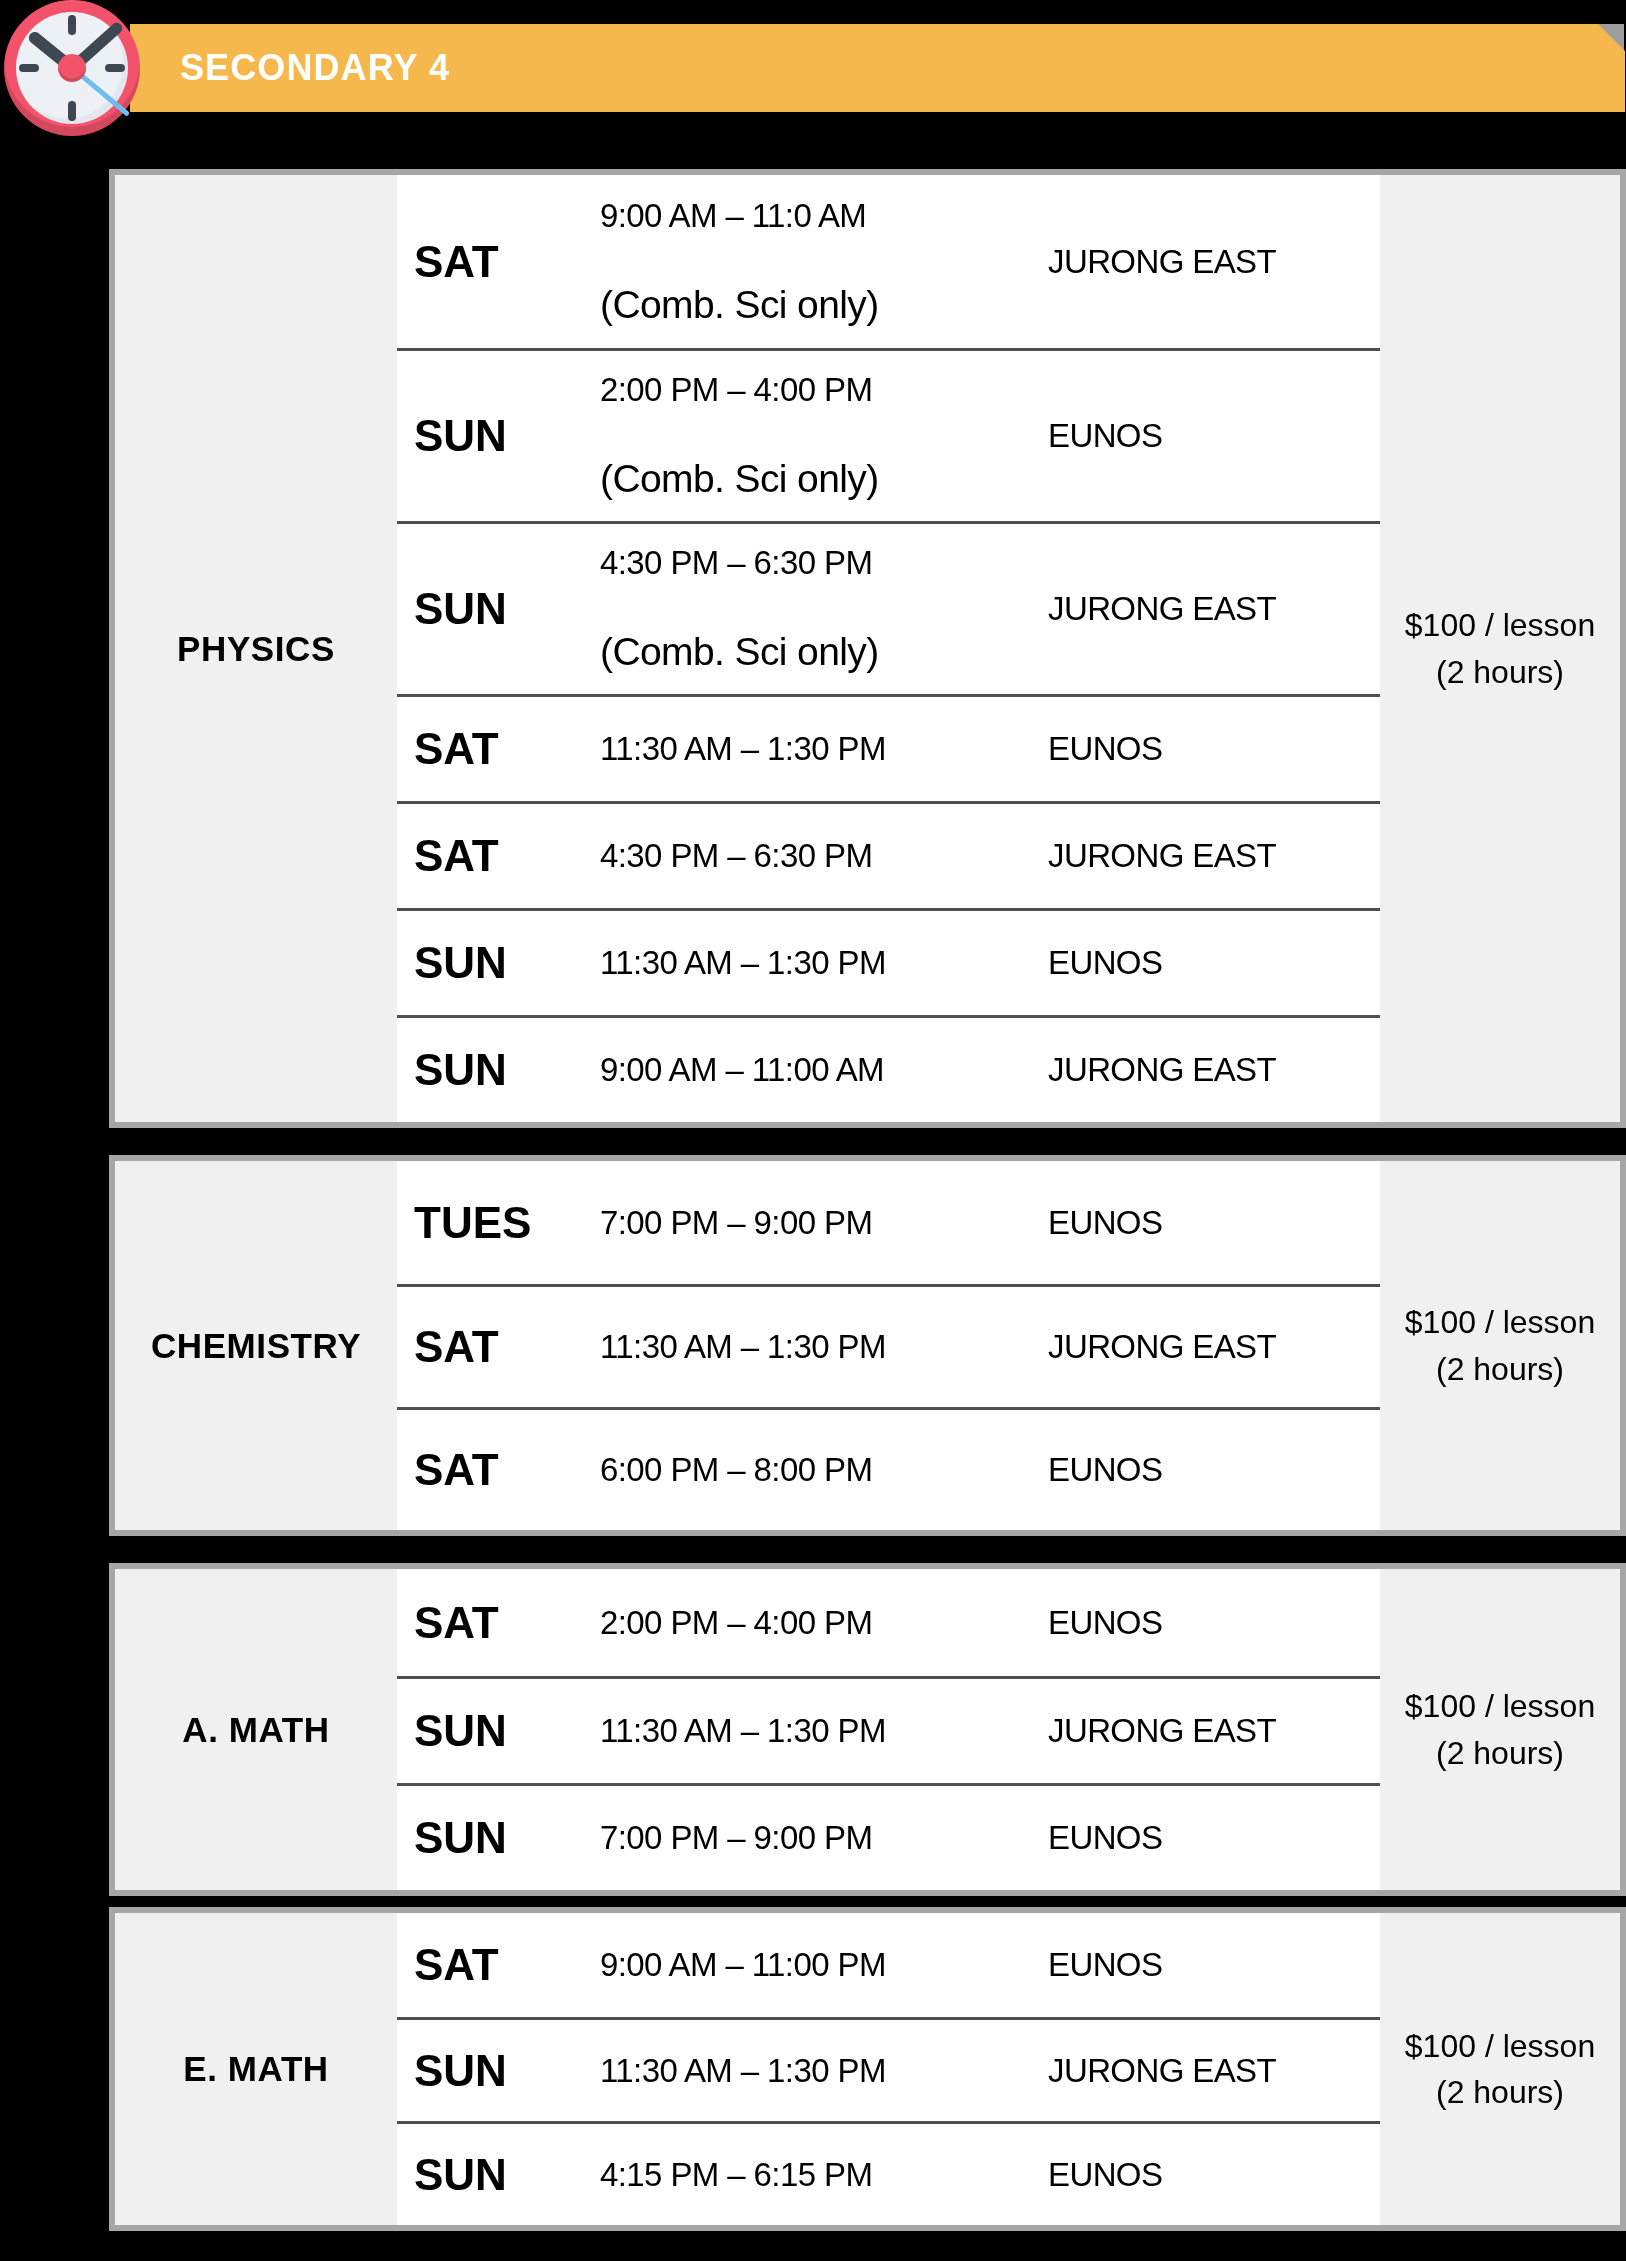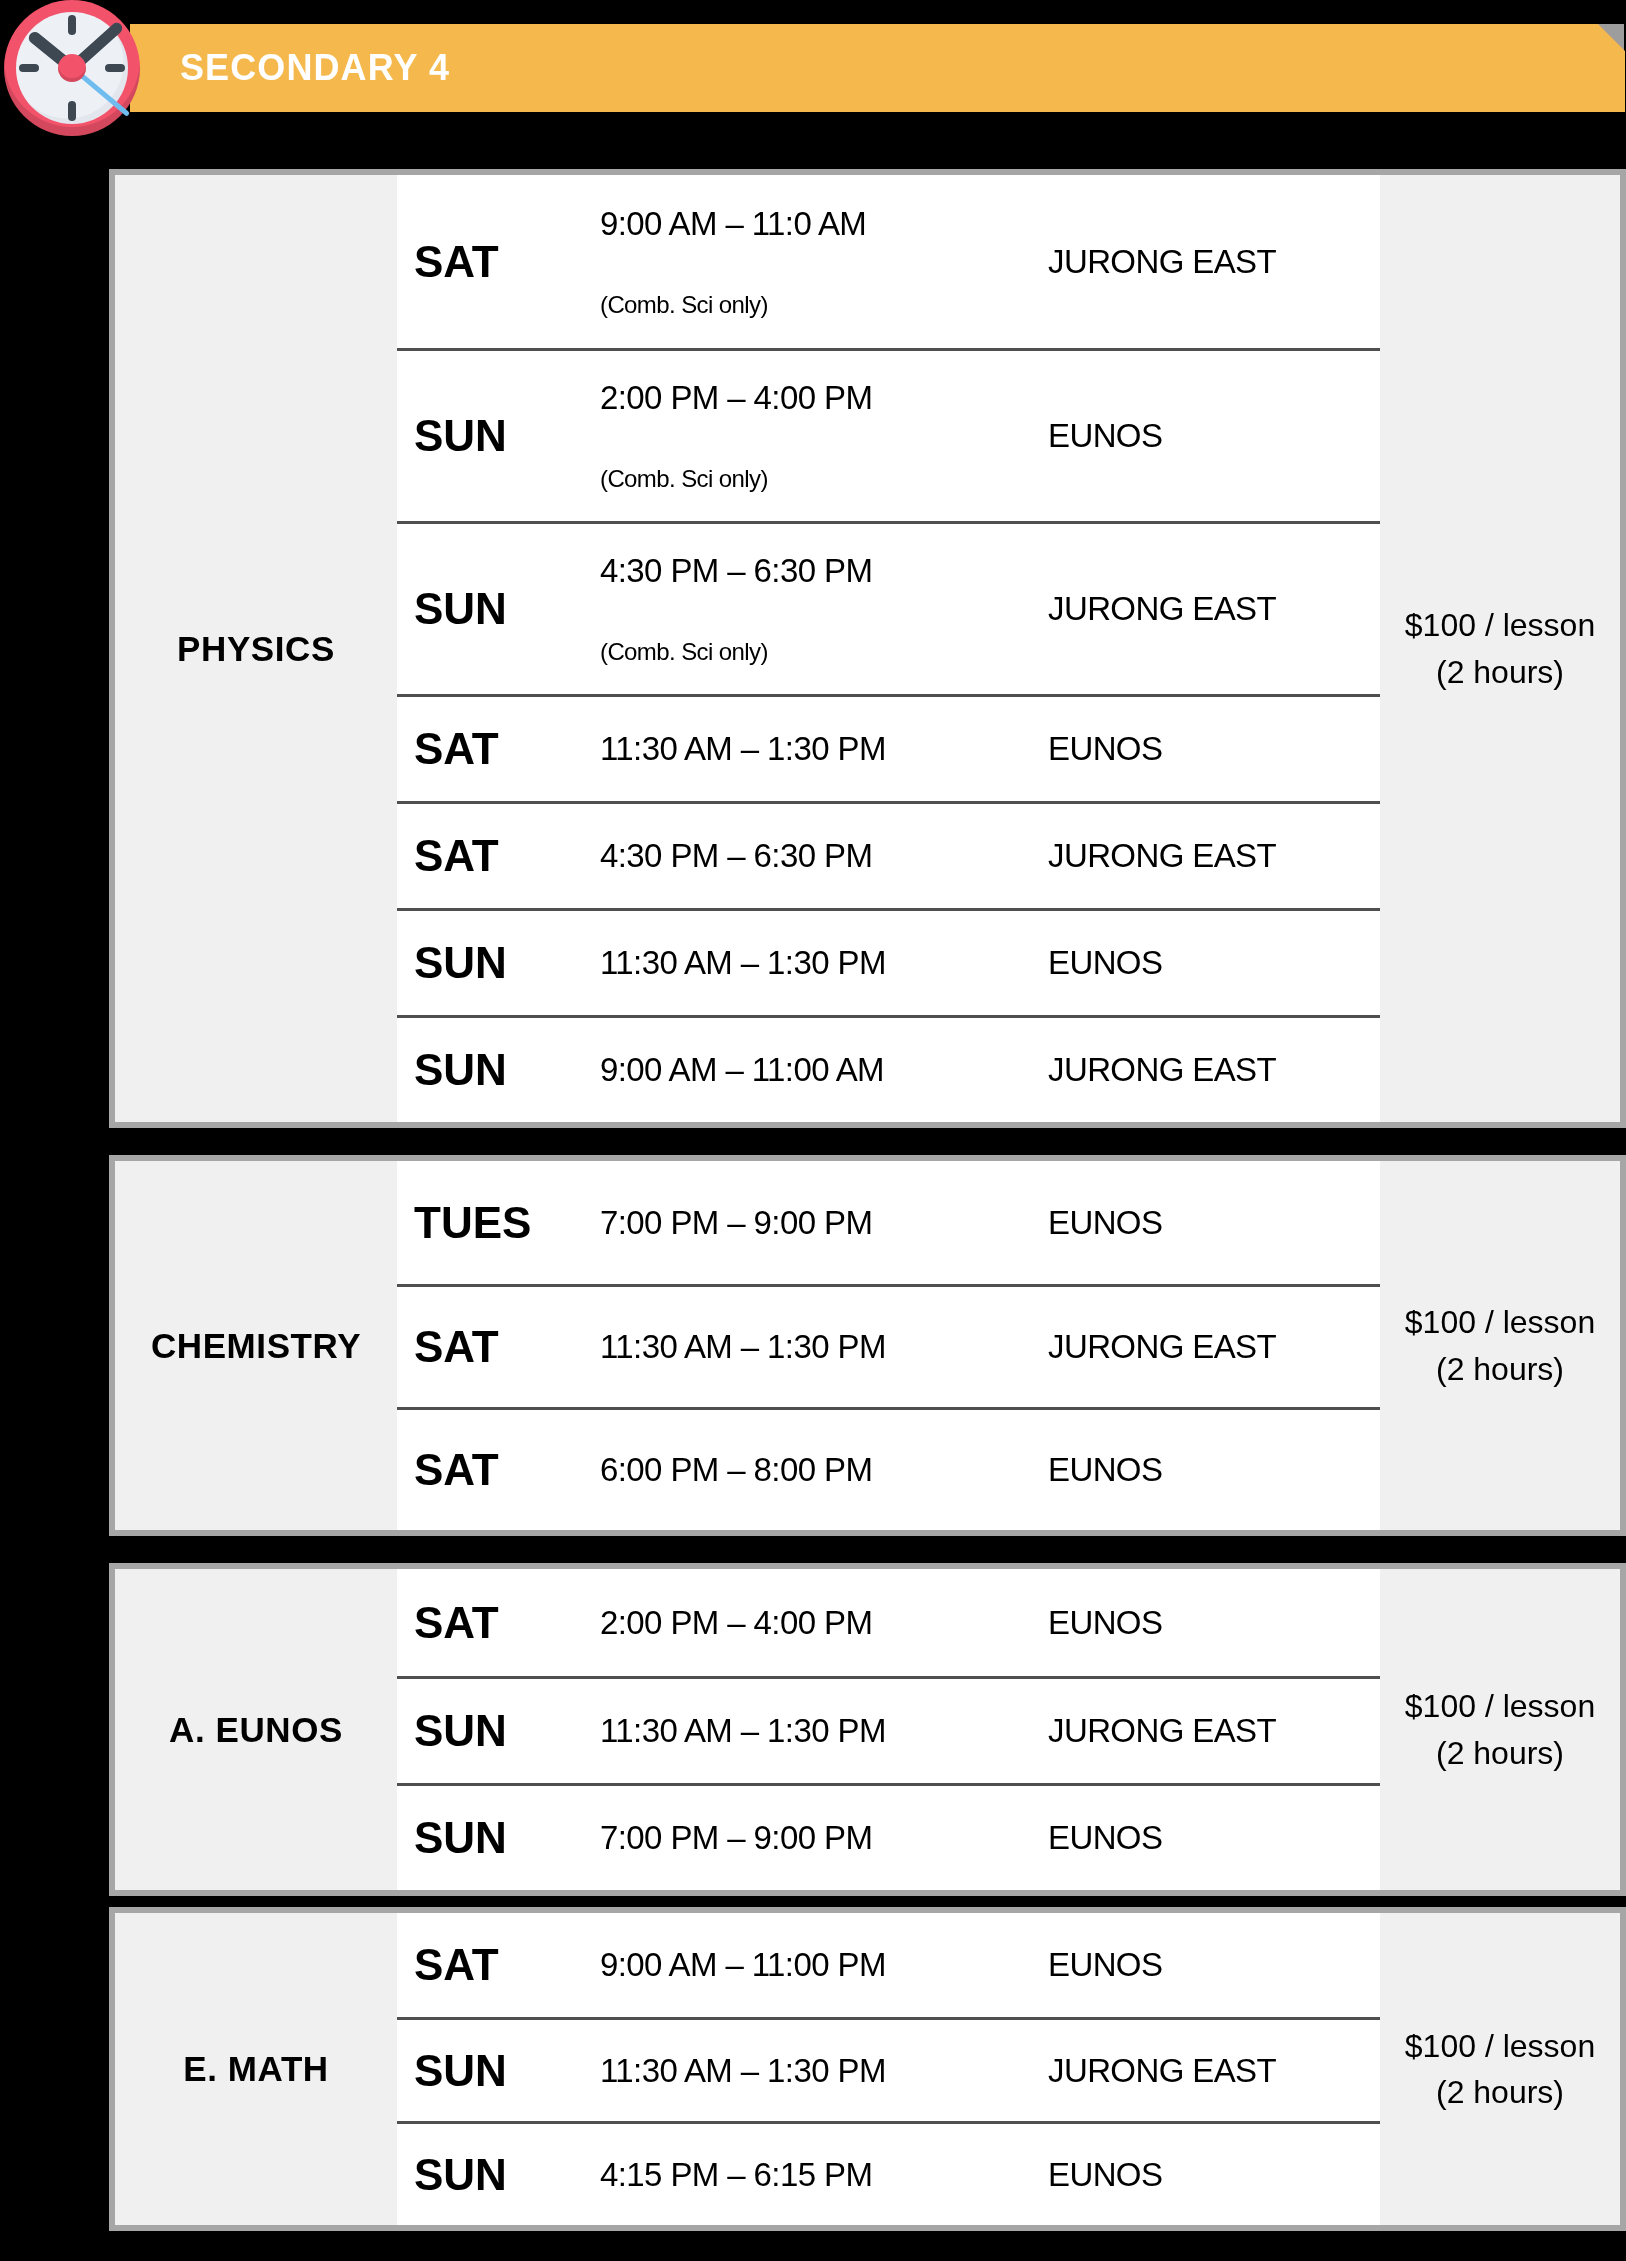--- a/index.html
+++ b/index.html
@@ -59,21 +59,21 @@
   .row + .row{border-top:3.4px solid var(--row-separator);}
   .c0 .row{height:107px;}
   .c0 .row.multiline{height:173px;}
   .c1 .row{height:123px;}
   .c2 .row{height:107px;}
   .c3 .row{height:104px;}
 
   .day-cell{flex:0 0 203px;padding-left:17px;font-size:44px;font-weight:bold;}
   .time-cell{flex:0 0 407px;display:flex;flex-direction:column;justify-content:center;gap:36px;}
   .time-label{font-size:33px;letter-spacing:-0.6px;}
-  .note-label{font-size:24px;letter-spacing:-0.6px;margin-top:12px;}
+  .note-label{font-size:39px;letter-spacing:-0.6px;margin-top:12px;}
   .loc-cell{flex:1 1 auto;padding-left:41px;font-size:33px;letter-spacing:-0.6px;}
 </style>
 </head>
 <body>
 
 <div class="page">
 
   <div class="banner-fold"></div>
 
   <div class="banner">
@@ -186,21 +186,21 @@
     </div>
     <div class="loc-cell">EUNOS</div>
   </div>
         </div>
     <div class="price-cell">
       <div class="price-line1">$100 / lesson</div>
       <div class="price-line2">(2 hours)</div>
     </div>
   </section>
       <section class="card c2">
-    <div class="subject-cell">A. EUNOS</div>
+    <div class="subject-cell">A. MATH</div>
     <div class="rows">
           <div class="row">
     <div class="day-cell">SAT</div>
     <div class="time-cell">
       <div class="time-label">2:00 PM – 4:00 PM</div>
 
     </div>
     <div class="loc-cell">EUNOS</div>
   </div>
           <div class="row">

